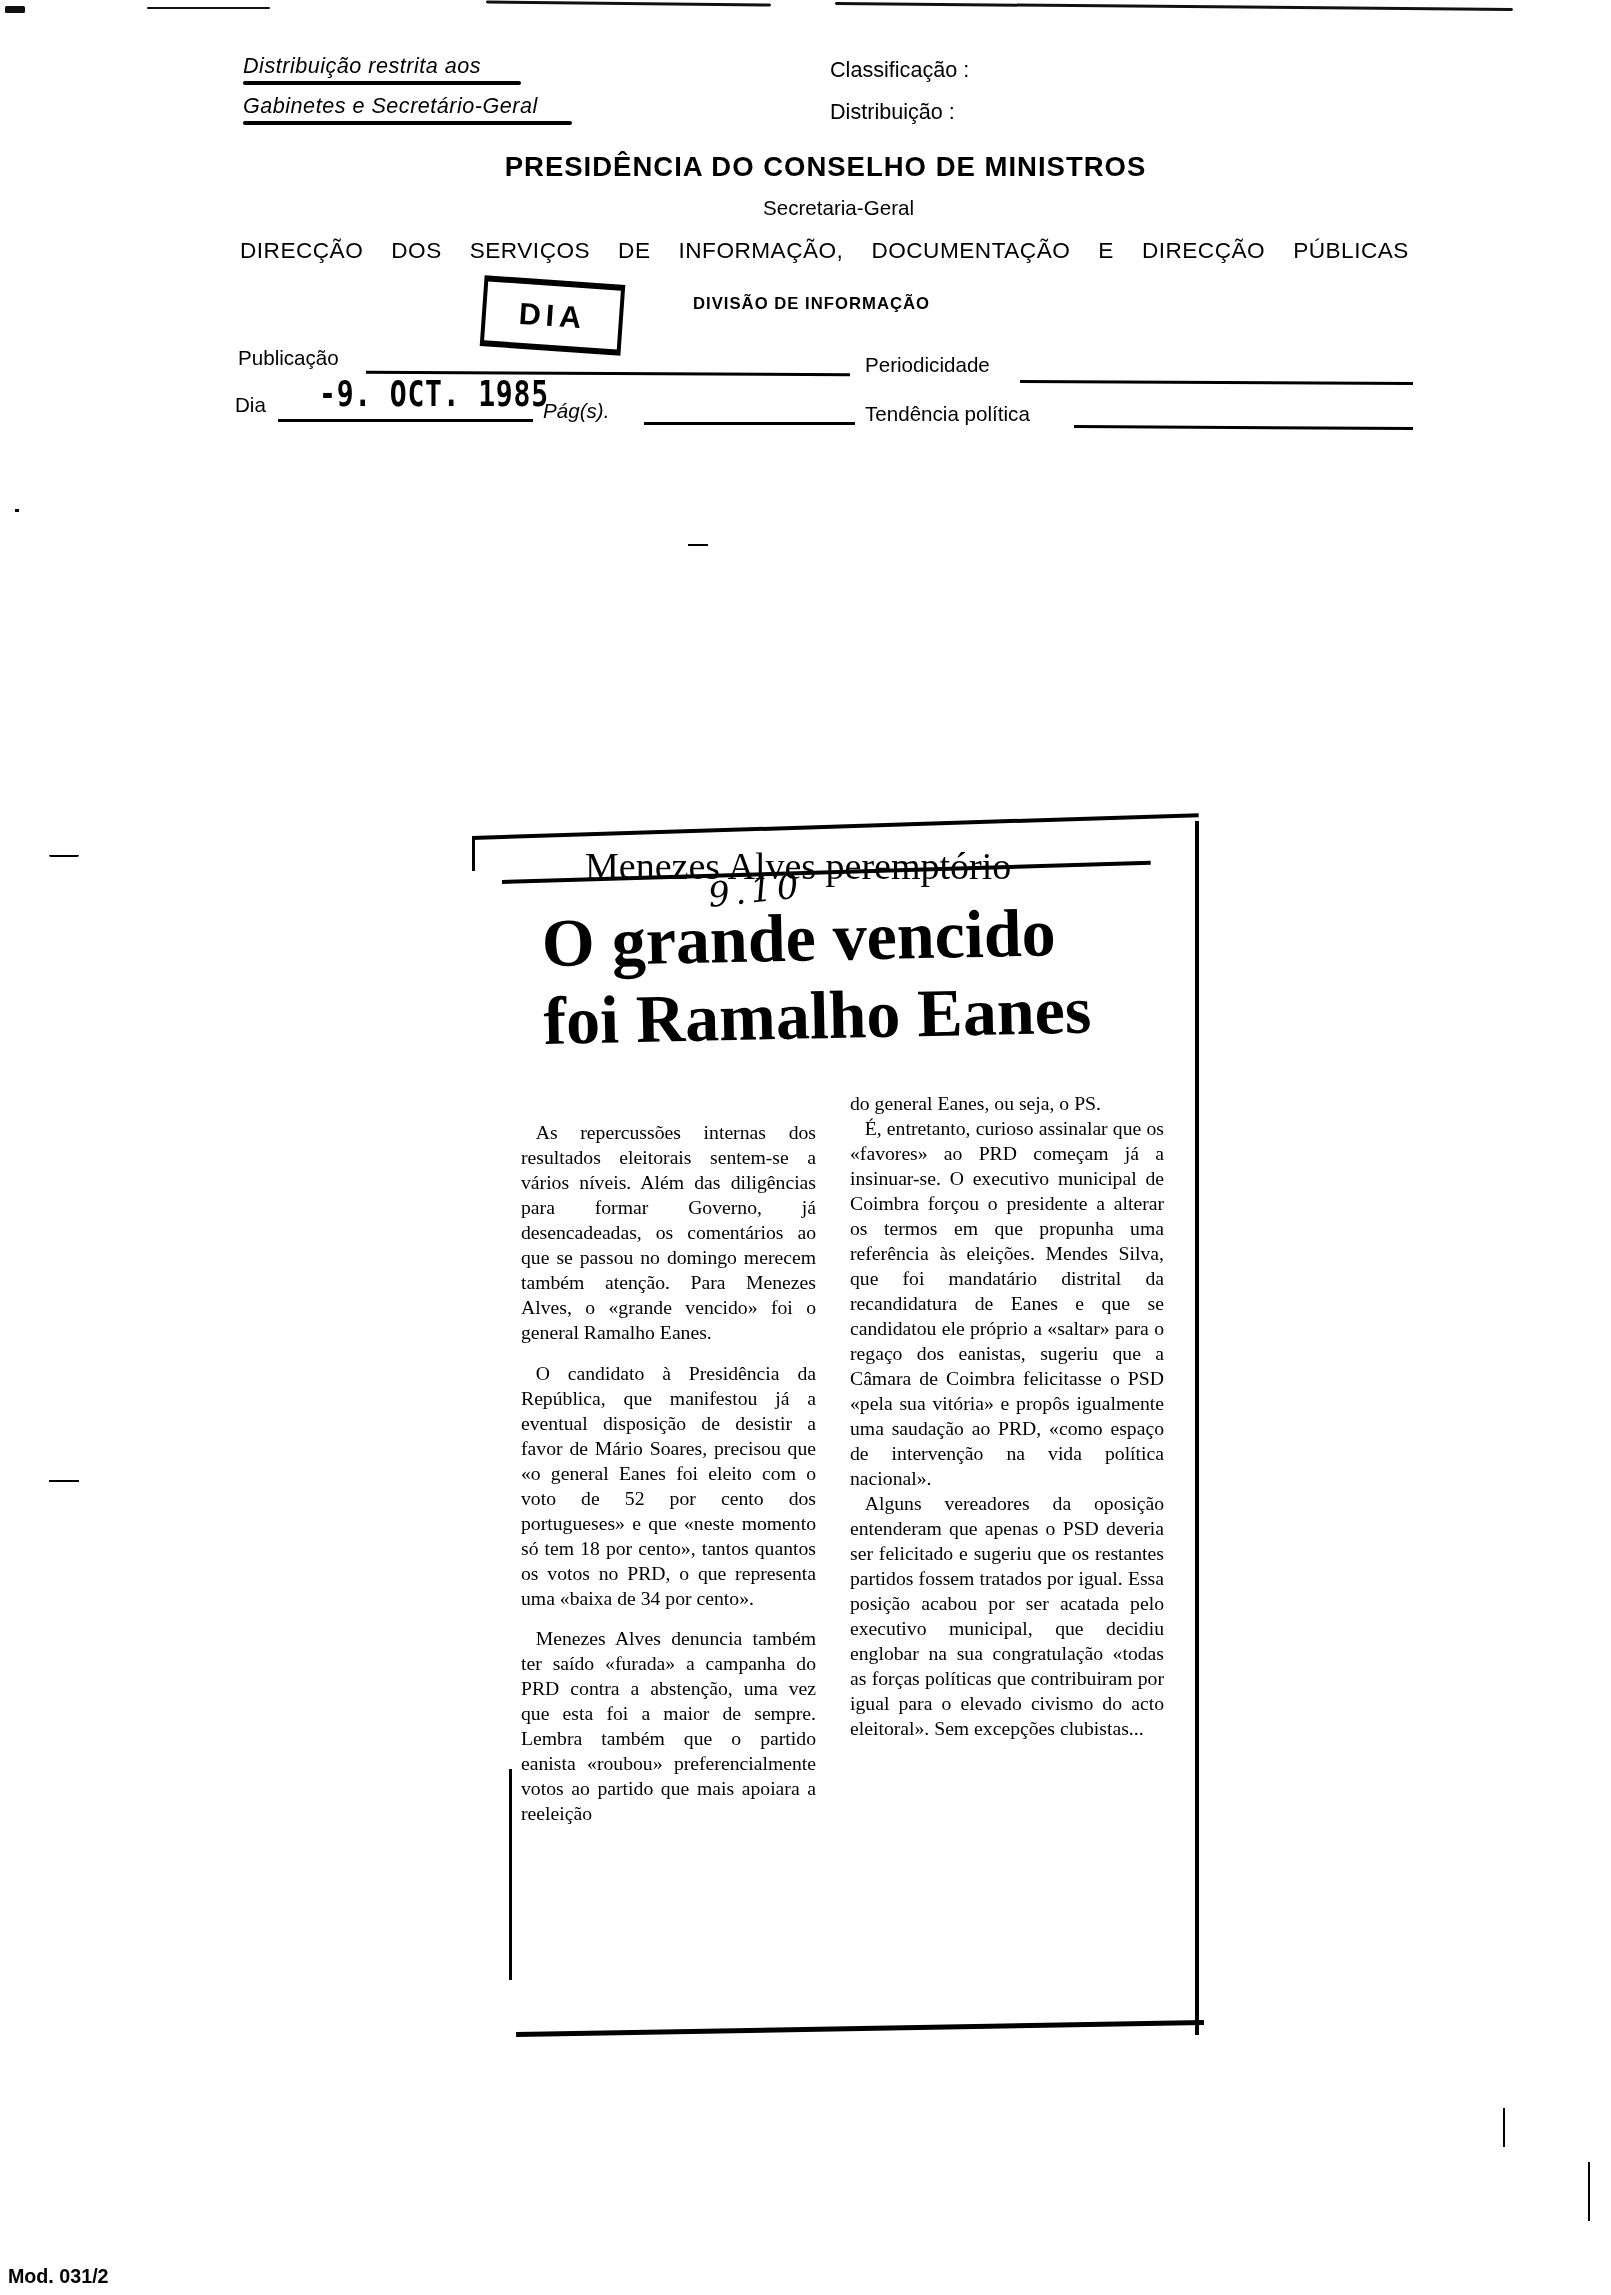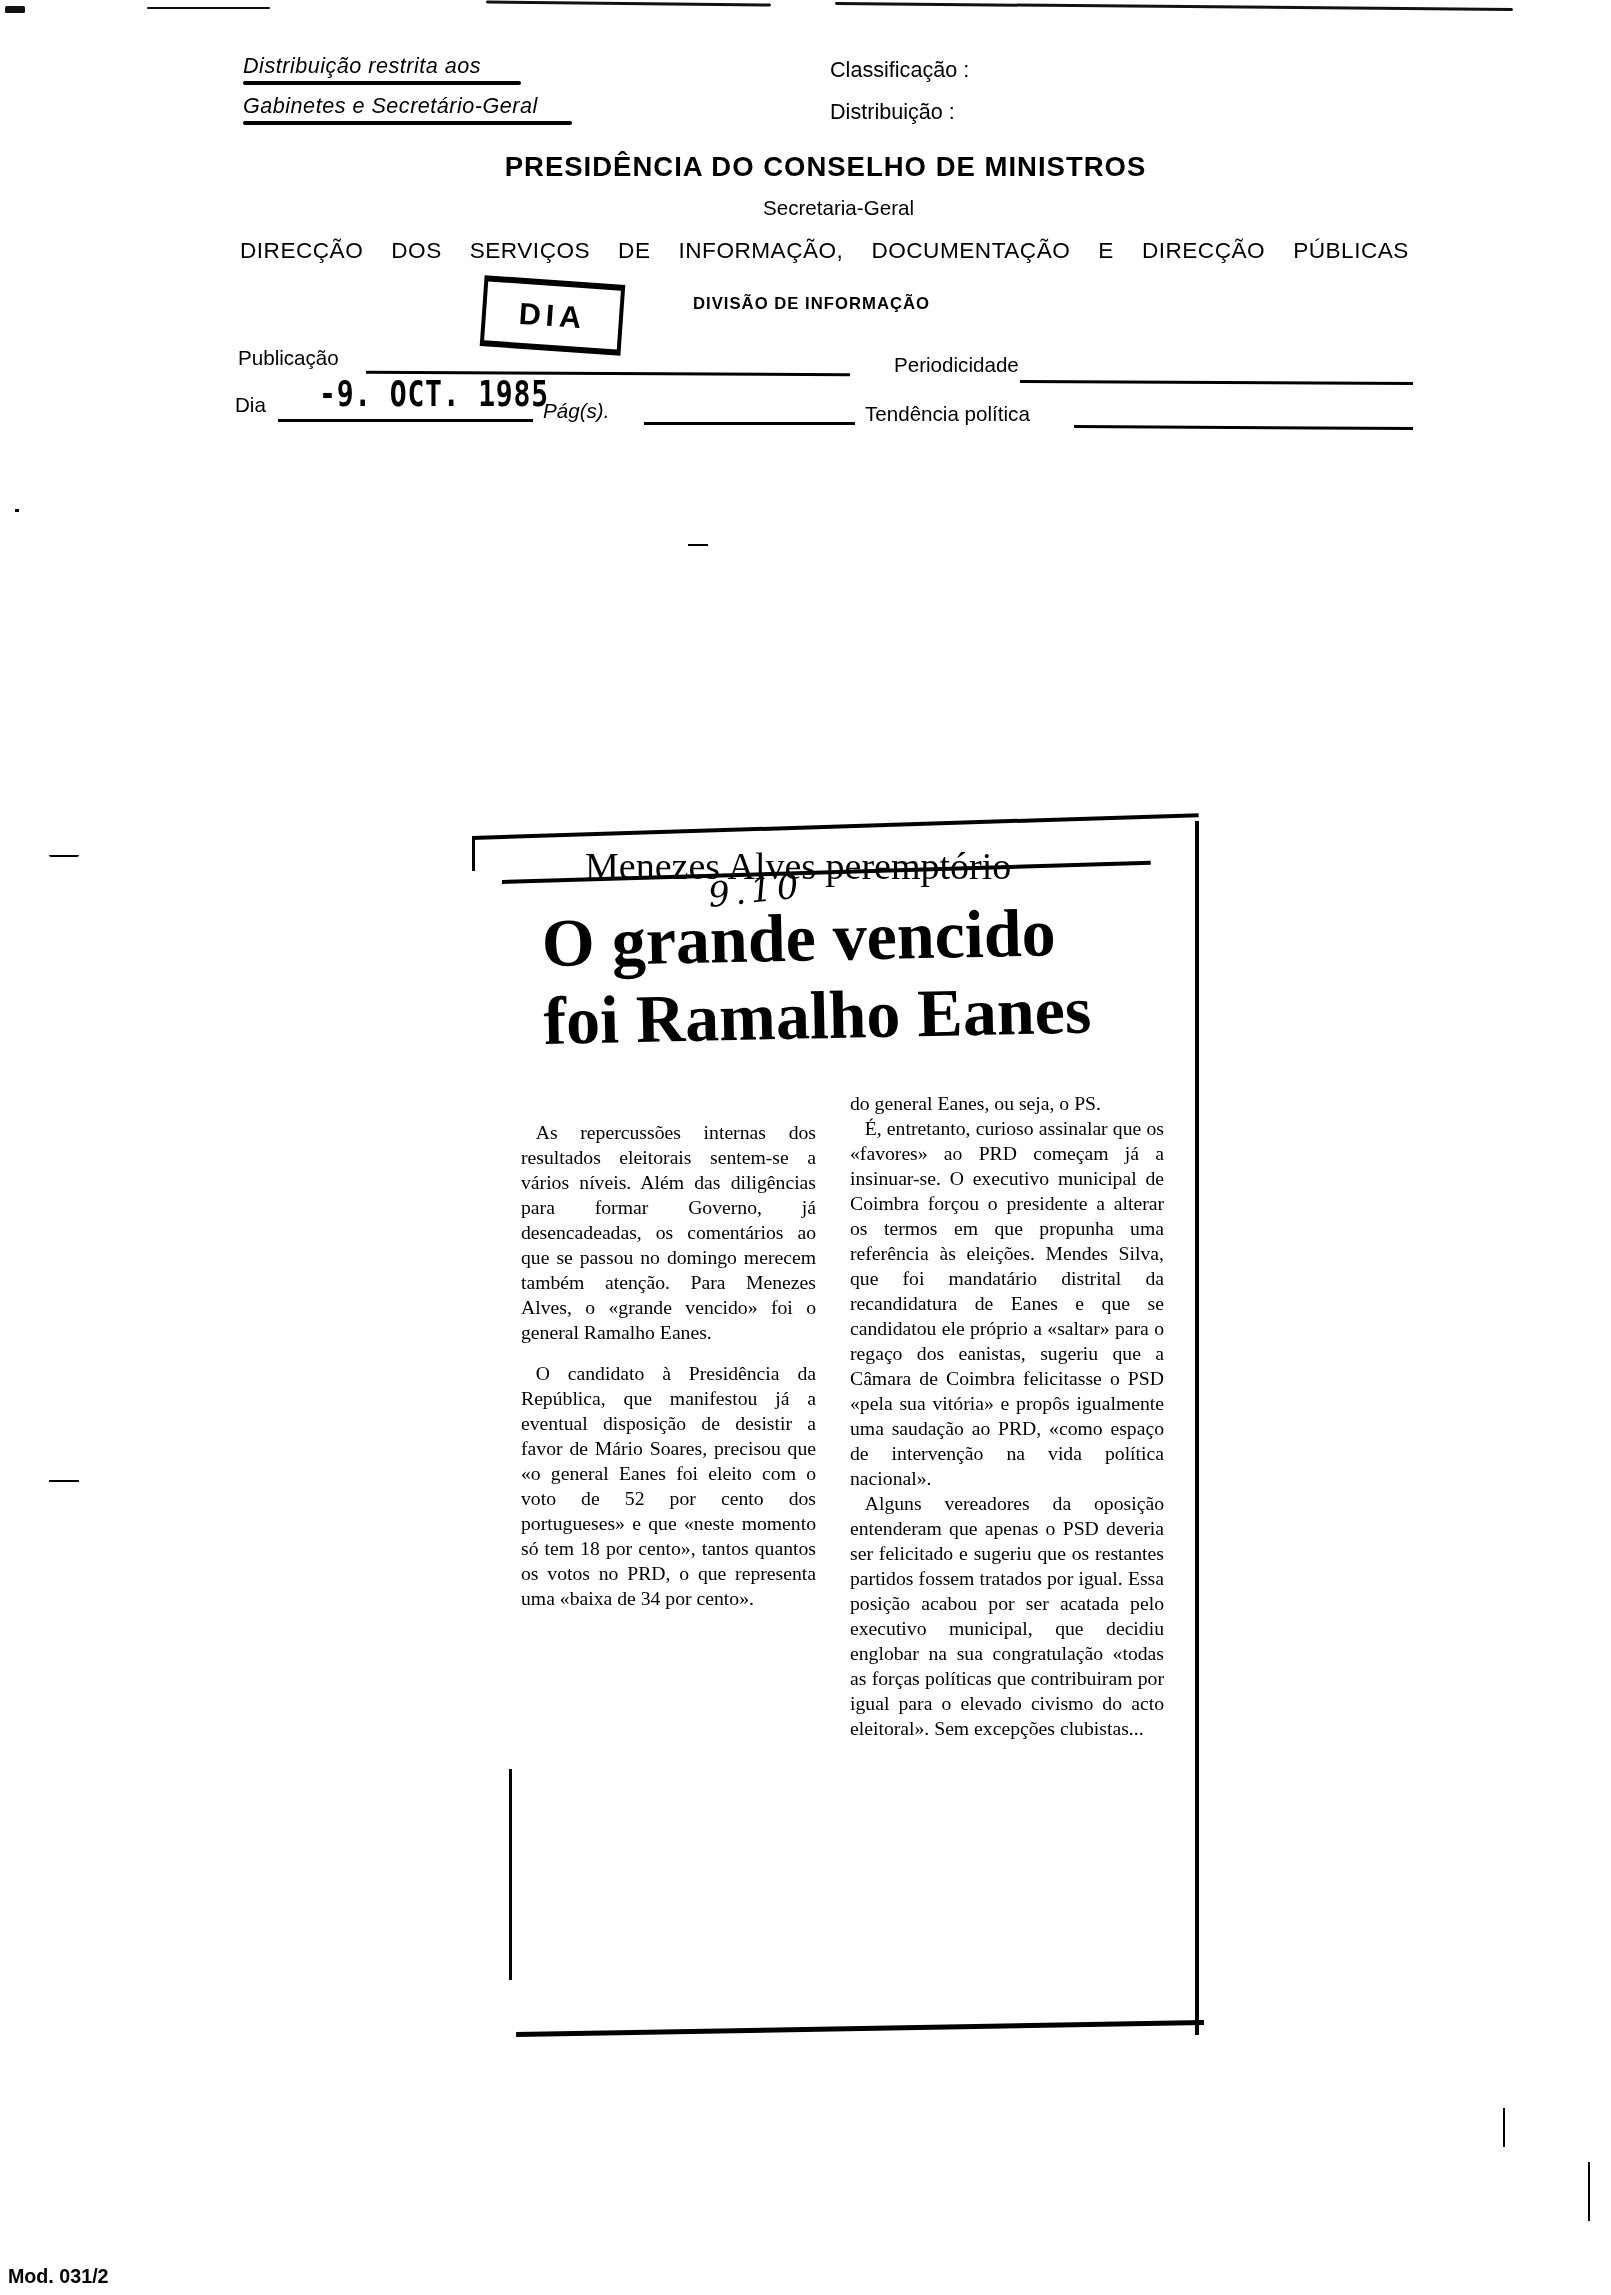--- a/index.html
+++ b/index.html
@@ -80,21 +80,21 @@
   <span>E</span>
   <span>DIRECÇÃO</span>
   <span>PÚBLICAS</span>
 </div>
 
 <div class="abs stamp">DIA</div>
 <div class="abs divisao">DIVISÃO DE INFORMAÇÃO</div>
 
 <div class="abs field-label" style="left:238px;top:346px;">Publicação</div>
 <div class="field-line" style="left:366px;top:372px;width:484px;transform:rotate(0.3deg);"></div>
-<div class="abs field-label" style="left:865px;top:353px;margin-left:29px;">Periodicidade</div>
+<div class="abs field-label" style="left:865px;top:353px;">Periodicidade</div>
 <div class="field-line" style="left:1020px;top:381px;width:393px;transform:rotate(0.3deg);"></div>
 
 <div class="abs field-label" style="left:235px;top:393px;">Dia</div>
 <div class="abs date-stamp">-9. OCT. 1985</div>
 <div class="field-line" style="left:278px;top:419px;width:255px;"></div>
 <div class="abs field-label" style="left:543px;top:399px;font-style:italic;">Pág(s).</div>
 <div class="field-line" style="left:644px;top:422px;width:211px;"></div>
 <div class="abs field-label" style="left:865px;top:402px;">Tendência política</div>
 <div class="field-line" style="left:1074px;top:426px;width:339px;transform:rotate(0.3deg);"></div>
 
@@ -117,20 +117,21 @@
   <div class="handwriting">9.10</div>
 
   <div class="headline">
     <div>O grande vencido</div>
     <div>foi Ramalho Eanes</div>
   </div>
 
   <div class="col col1">
     <p>As repercussões internas dos resultados eleitorais sentem-se a vários níveis. Além das diligências para formar Governo, já desencadeadas, os comentários ao que se passou no domingo merecem também atenção. Para Menezes Alves, o «grande vencido» foi o general Ramalho Eanes.</p>
     <p>O candidato à Presidência da República, que manifestou já a eventual disposição de desistir a favor de Mário Soares, precisou que «o general Eanes foi eleito com o voto de 52 por cento dos portugueses» e que «neste momento só tem 18 por cento», tantos quantos os votos no PRD, o que representa uma «baixa de 34 por cento».</p>
+    <p>Menezes Alves denuncia também ter saído «furada» a campanha do PRD contra a abstenção, uma vez que esta foi a maior de sempre. Lembra também que o partido eanista «roubou» preferencialmente votos ao partido que mais apoiara a reeleição</p>
   </div>
 
   <div class="col col2">
     <p class="noindent">do general Eanes, ou seja, o PS.</p>
     <p>É, entretanto, curioso assinalar que os «favores» ao PRD começam já a insinuar-se. O executivo municipal de Coimbra forçou o presidente a alterar os termos em que propunha uma referência às eleições. Mendes Silva, que foi mandatário distrital da recandidatura de Eanes e que se candidatou ele próprio a «saltar» para o regaço dos eanistas, sugeriu que a Câmara de Coimbra felicitasse o PSD «pela sua vitória» e propôs igualmente uma saudação ao PRD, «como espaço de intervenção na vida política nacional».</p>
     <p>Alguns vereadores da oposição entenderam que apenas o PSD deveria ser felicitado e sugeriu que os restantes partidos fossem tratados por igual. Essa posição acabou por ser acatada pelo executivo municipal, que decidiu englobar na sua congratulação «todas as forças políticas que contribuiram por igual para o elevado civismo do acto eleitoral». Sem excepções clubistas...</p>
   </div>
 </div>
 
 <div class="abs mod-label">Mod. 031/2</div>

